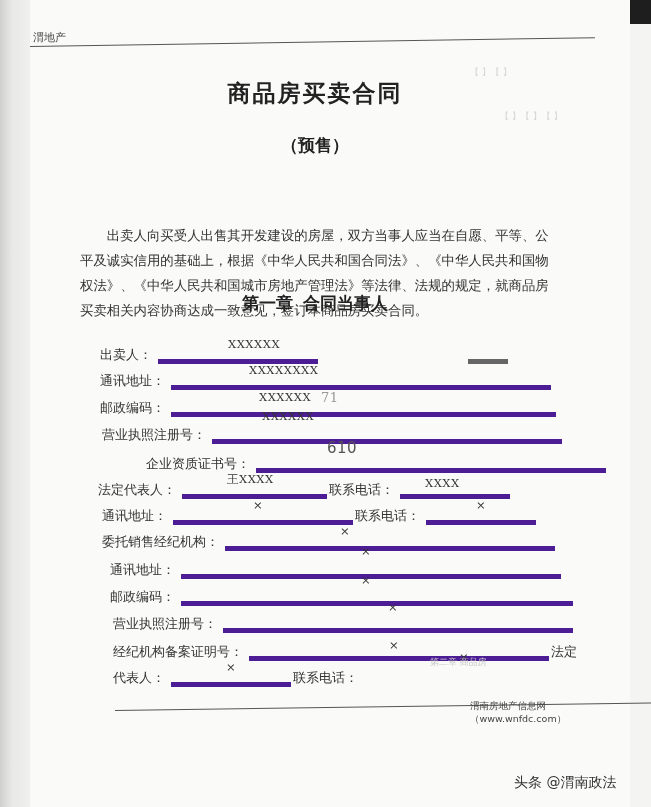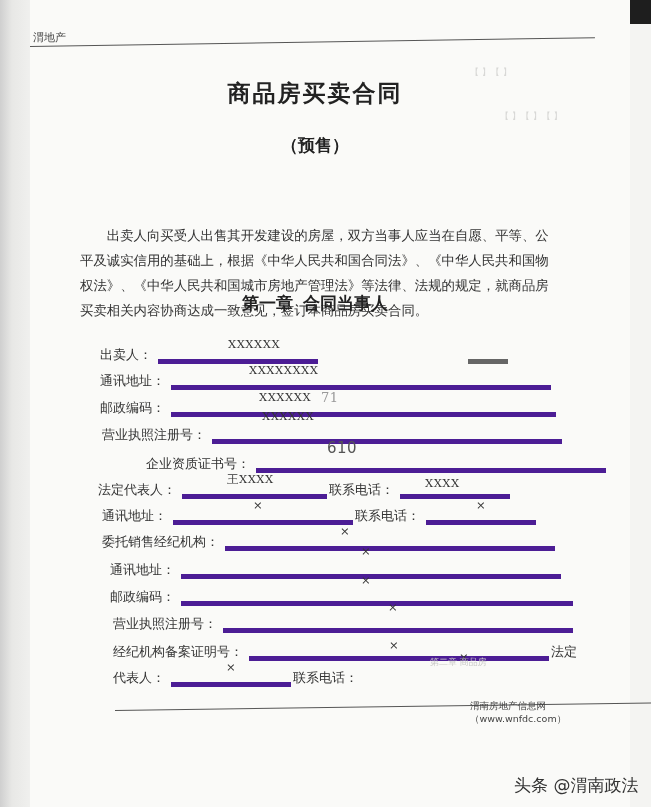--- a/index.html
+++ b/index.html
@@ -69,21 +69,21 @@
   .field .lbl2 { white-space:nowrap; margin-left:2px; }
   .footer-rule {
     position:absolute; left:85px; top:710px; width:545px; height:1px; background:#555;
     transform:rotate(-0.8deg); transform-origin:left center;
   }
   .footer-text {
     position:absolute; left:470px; top:700px; font-size:9.5px; color:#444;
     font-family:"DejaVu Sans", sans-serif;
   }
   .watermark {
-    position:absolute; left:514px; top:774px; font-size:17px; color:#333;
+    position:absolute; left:514px; top:774px; font-size:14px; color:#333;
     font-family:"DejaVu Sans", sans-serif;
   }
   .ghost {
     position:absolute; color:#d8d8d6; font-size:9px; font-family:"DejaVu Sans", sans-serif;
   }
 </style>
 </head>
 <body>
 
 <div class="left-edge"></div>

